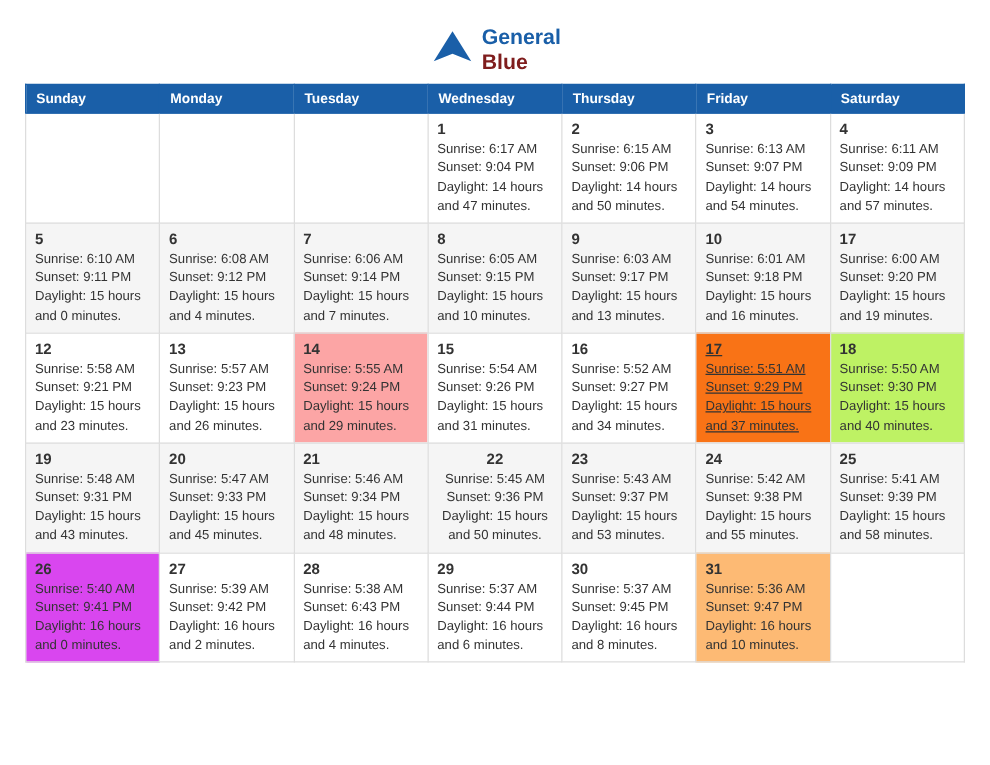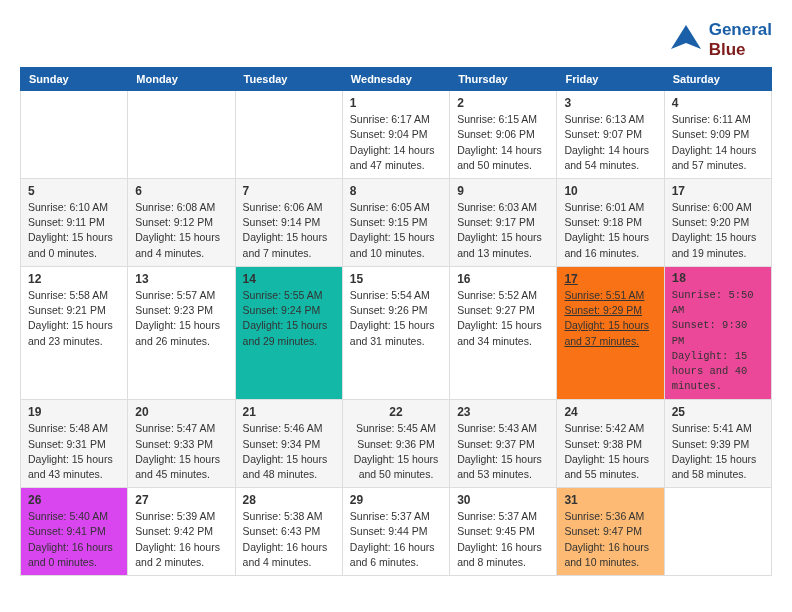--- a/index.html
+++ b/index.html
@@ -9,21 +9,21 @@
       width: 792px;
       min-height: 612px;
       padding: 0;
     }
     .page {
       width: 792px;
       padding: 20px 20px 10px 20px;
     }
     .header {
       display: flex;
-      justify-content: flex-end;
+      justify-content: center;
       align-items: flex-start;
       margin-bottom: 8px;
     }
     .logo {
       display: flex;
       align-items: center;
       gap: 4px;
     }
     .title-block {
       text-align: right;
@@ -167,37 +167,37 @@
         </tr>
         <tr>
           <td style="background-color: rgb(255, 255, 255);">
             <span class="day-num">12</span>
             <div class="day-info"><span>Sunrise: 5:58 AM</span><br><span>Sunset: 9:21 PM</span><br><span>Daylight: 15 hours and 23 minutes.</span></div>
           </td>
           <td style="background-color: rgb(255, 255, 255);">
             <span class="day-num">13</span>
             <div class="day-info"><span>Sunrise: 5:57 AM</span><br><span>Sunset: 9:23 PM</span><br><span>Daylight: 15 hours and 26 minutes.</span></div>
           </td>
-          <td style="background-color: #14b8a6;">
+          <td style="background-color: #fca5a5;">
             <span class="day-num">14</span>
             <div class="day-info"><span>Sunrise: 5:55 AM</span><br><span>Sunset: 9:24 PM</span><br><span>Daylight: 15 hours and 29 minutes.</span></div>
           </td>
           <td style="background-color: rgb(255, 255, 255);">
             <span class="day-num">15</span>
             <div class="day-info"><span>Sunrise: 5:54 AM</span><br><span>Sunset: 9:26 PM</span><br><span>Daylight: 15 hours and 31 minutes.</span></div>
           </td>
           <td style="background-color: rgb(255, 255, 255);">
             <span class="day-num">16</span>
             <div class="day-info"><span>Sunrise: 5:52 AM</span><br><span>Sunset: 9:27 PM</span><br><span>Daylight: 15 hours and 34 minutes.</span></div>
           </td>
           <td style="background-color: #f97316; text-decoration: underline;">
             <span class="day-num">17</span>
             <div class="day-info"><span>Sunrise: 5:51 AM</span><br><span>Sunset: 9:29 PM</span><br><span>Daylight: 15 hours and 37 minutes.</span></div>
           </td>
-          <td style="background-color: #ec4899; font-family: Liberation Mono, monospace;">
+          <td style="background-color: #bef264;">
             <span class="day-num">18</span>
             <div class="day-info"><span>Sunrise: 5:50 AM</span><br><span>Sunset: 9:30 PM</span><br><span>Daylight: 15 hours and 40 minutes.</span></div>
           </td>
         </tr>
         <tr>
           <td style="background-color: rgb(245, 245, 245);">
             <span class="day-num">19</span>
             <div class="day-info"><span>Sunrise: 5:48 AM</span><br><span>Sunset: 9:31 PM</span><br><span>Daylight: 15 hours and 43 minutes.</span></div>
           </td>
           <td style="background-color: rgb(245, 245, 245);">

